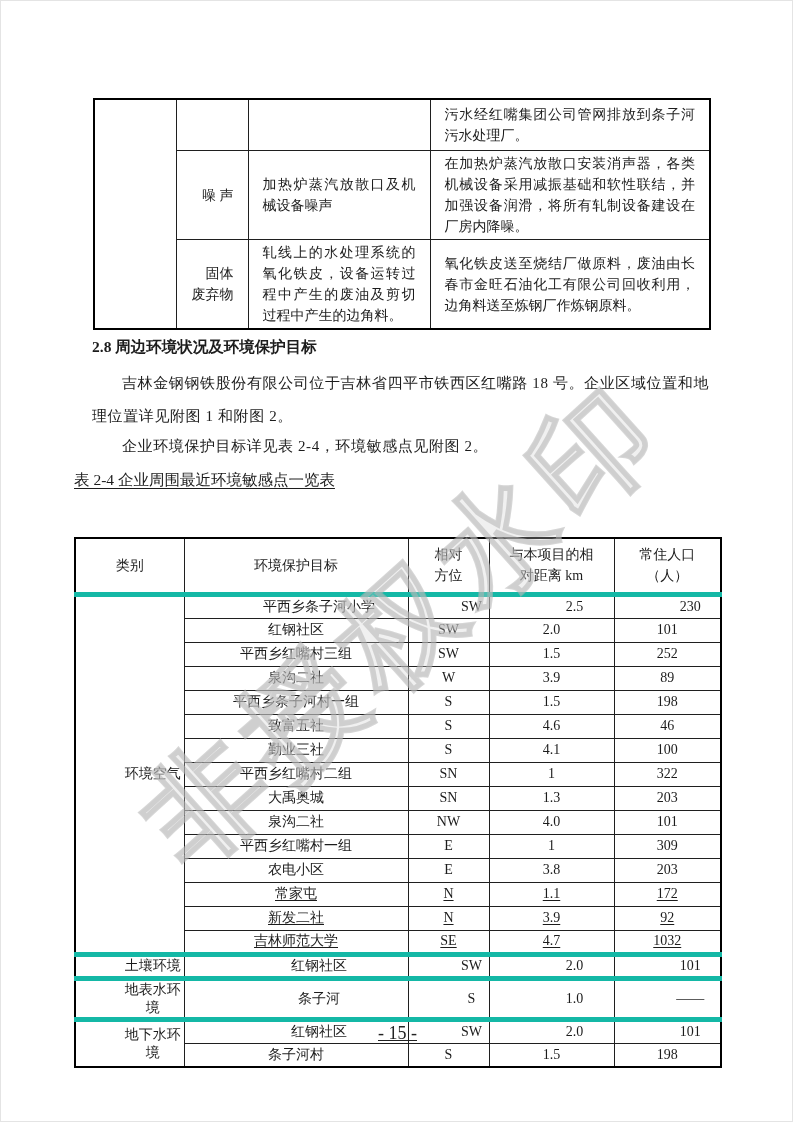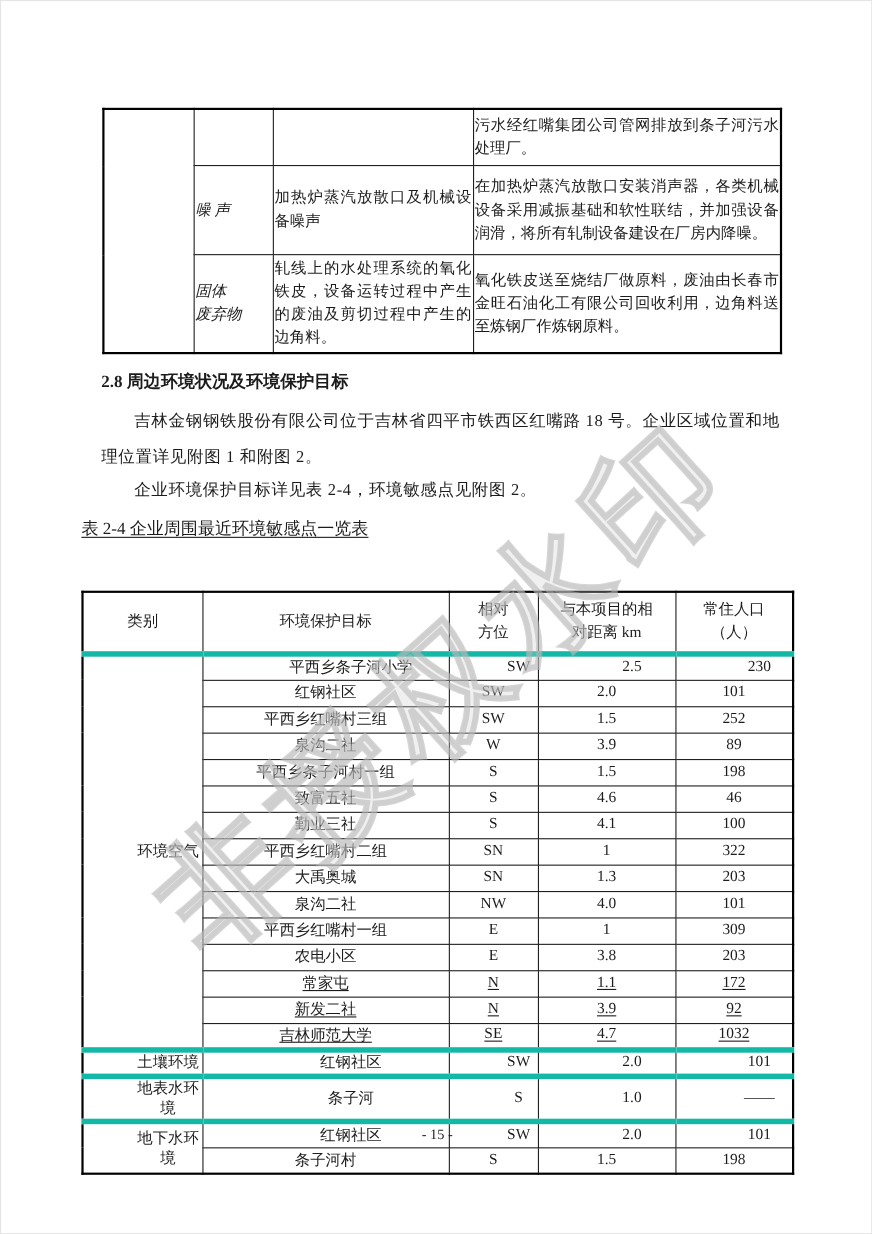--- a/index.html
+++ b/index.html
@@ -19,23 +19,23 @@
     -webkit-text-stroke:2px rgba(180,180,180,0.55);
     pointer-events:none;z-index:6;white-space:nowrap;
   }
 
   
   table{border-collapse:collapse;}
   .top-table{
     position:absolute;left:92px;top:97px;width:616px;table-layout:fixed;
     font-size:14px;line-height:1.5;
   }
-  .top-table td{border:1px solid #1f1f1f;padding:2px 1px;vertical-align:middle;}
+  .top-table td{border:1px solid #1f1f1f;padding:2px 14px;vertical-align:middle;}
   .top-table{border:2px solid #000;}
-  .top-table .cell-center{text-align:left;white-space:pre-line;font-style:italic;}
+  .top-table .cell-center{text-align:right;white-space:pre-line;}
   .top-table .cell-left{text-align:justify;}
   .top-table tr.r1 td{height:46px;}
   .top-table tr.r2 td{height:76px;}
   .top-table tr.r3 td{height:82px;}
 
   
   .sec-heading{
     position:absolute;left:91px;top:336px;width:620px;
     font-size:15.5px;font-weight:bold;margin:0;
   }
@@ -64,21 +64,21 @@
   .main-table thead tr{height:56px;}
   .main-table thead th{white-space:pre-line;line-height:1.5;border-bottom:2px solid #111;}
   .main-table tbody tr{height:24px;}
   .main-table tbody tr.group-start td{border-top:5px solid #14b8a6;padding-left:48px;}
   .main-table td.u{text-decoration:underline;text-underline-offset:2px;}
   .main-table td.cat-cell{white-space:pre-line;}
 
   
   .footer{
     position:absolute;left:0;top:1022px;width:793px;text-align:center;
-    font-size:13px;color:#222;
+    font-size:18px;color:#222;text-decoration:underline;
   }
 </style>
 </head>
 <body>
 
 <div class="page">
 
   <div class="watermark">非授权水印</div>
 
   <table class="top-table">

